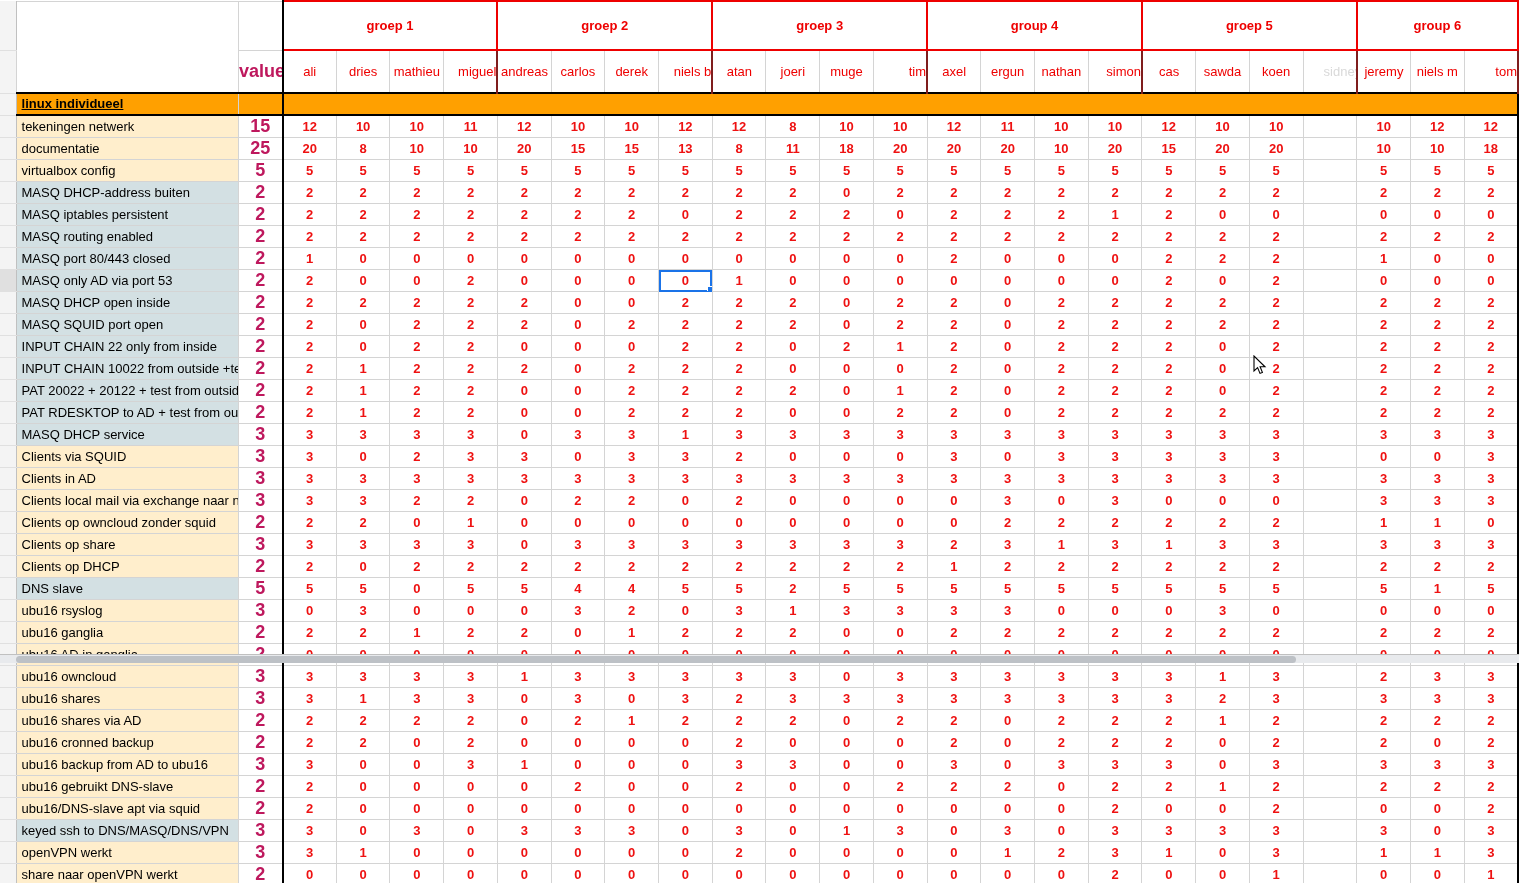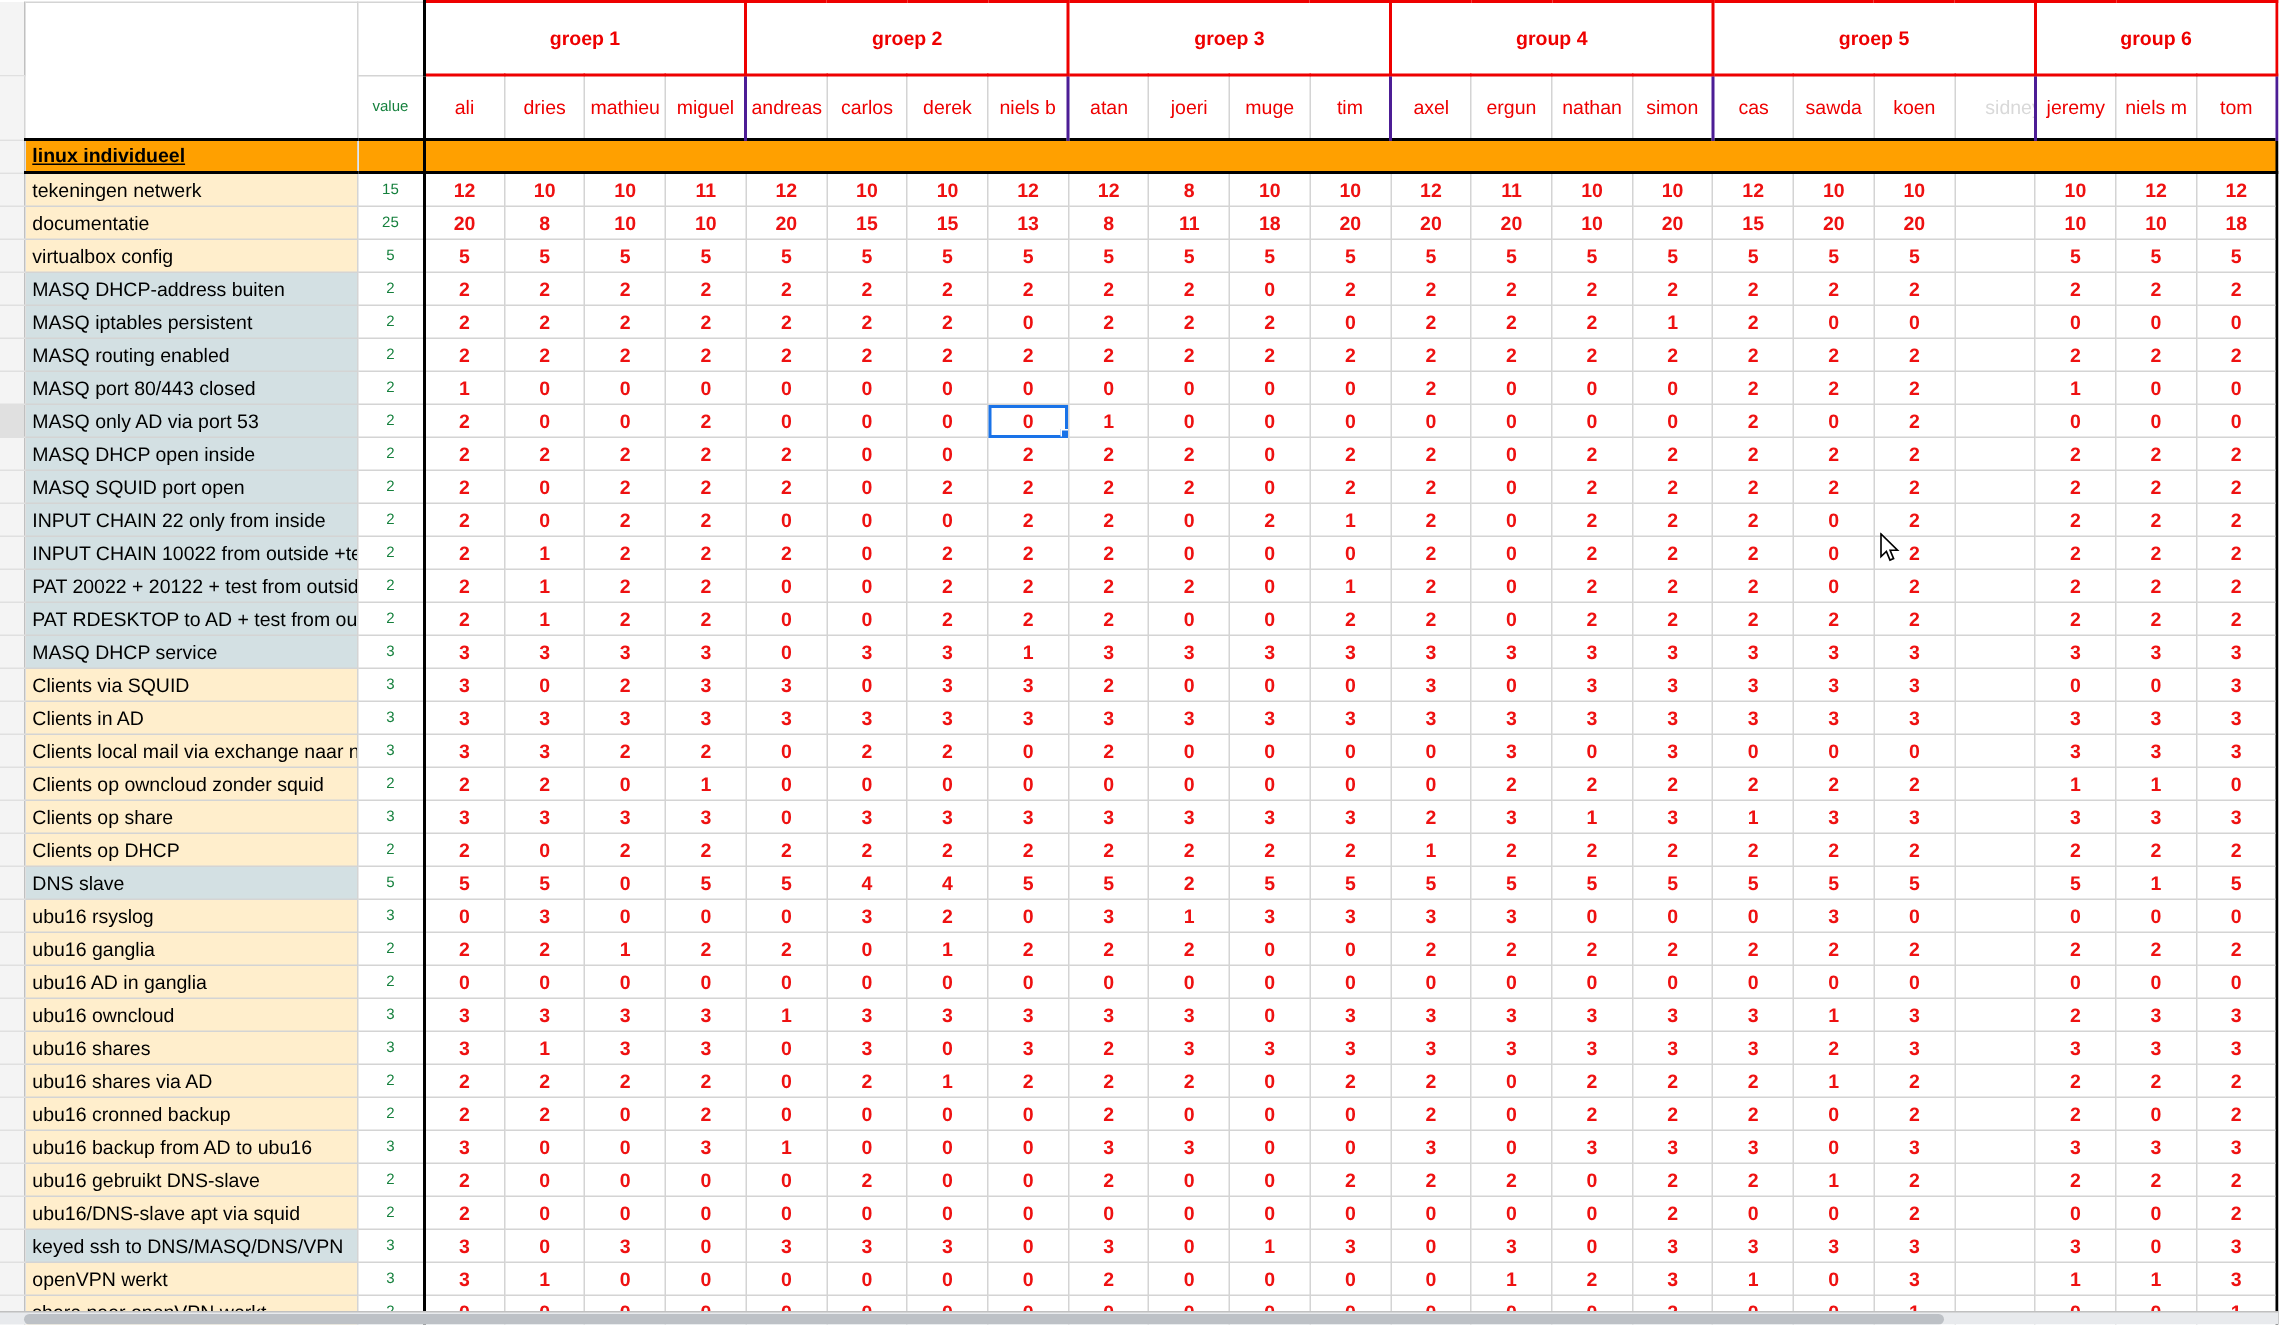--- a/index.html
+++ b/index.html
@@ -4,21 +4,21 @@
 <style>
   * { box-sizing: border-box; margin: 0; padding: 0; }
   html, body {
     width: 1519px; height: 883px;
     background: #ffffff;
     font-family: "Liberation Sans", sans-serif;
     overflow: hidden;
   }
   #sheet {
     position: relative;
-    width: 1519px; height: 883px;
+    width: 1519px; height: 663px;
     background: #ffffff;
   }
   table.grid {
     border-collapse: collapse;
     table-layout: fixed;
     width: 1519px;
     font-size: 12px;
   }
   td, th {
     border: 1px solid #d4d4d4;
@@ -39,42 +39,42 @@
     background: #f4f4f4;
     border-right: 1px solid #c0c0c0;
     border-bottom: 1px solid #e0e0e0;
     border-left: none;
     border-top: none;
   }
   .gutter.sel { background: #e0e0e0; }
 
   
   .labelcol { width: 222px; text-align: left; padding-left: 5px; font-size: 13px; color: #000; margin-top: 17px; }
-  .valuecol { width: 44px; color: #15803d; font-weight: normal; font-size: 10px; }
+  .valuecol { width: 44px; color: #be185d; font-weight: bold; font-size: 18px; }
 
   
   .datacell { color: #ee1111; font-weight: bold; font-size: 13px; }
   .datacell.empty { color: transparent; }
 
   
   .hdr-blank { background: #ffffff; border: 1px solid #d4d4d4; }
   .grouphdr {
     color: #ee0000; font-weight: bold; font-size: 13px;
     background: #ffffff;
     border: 2px solid #ee0000;
     height: 47px; line-height: 47px;
   }
   .namehdr {
     color: #ee0000; font-weight: normal; font-size: 13px;
     background: #ffffff;
     height: 41px; line-height: 41px;
   }
   .namehdr.faded { color: #d9d9d9; padding-left: 20px; }
   .namehdr.gleft { border-left: 2px solid #ee0000; }
-  .namehdr.gright { border-right: 2px solid #4c1d95; }
+  .namehdr.gright { border-right: 2px solid #7f1d1d; text-align: right; }
 
   
   .section {
     background: #ffa000;
     color: #000000;
     font-weight: bold;
     font-size: 13px;
     text-align: left;
     padding-left: 5px;
     height: 20px; line-height: 20px; text-decoration: underline;

